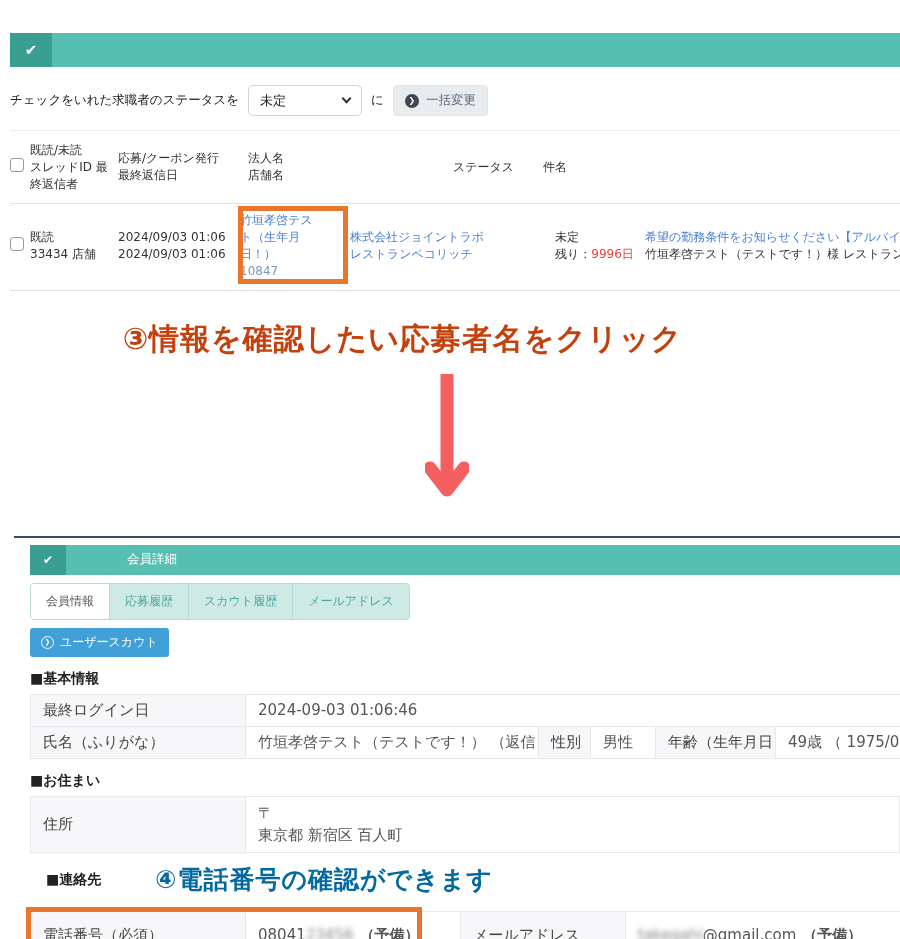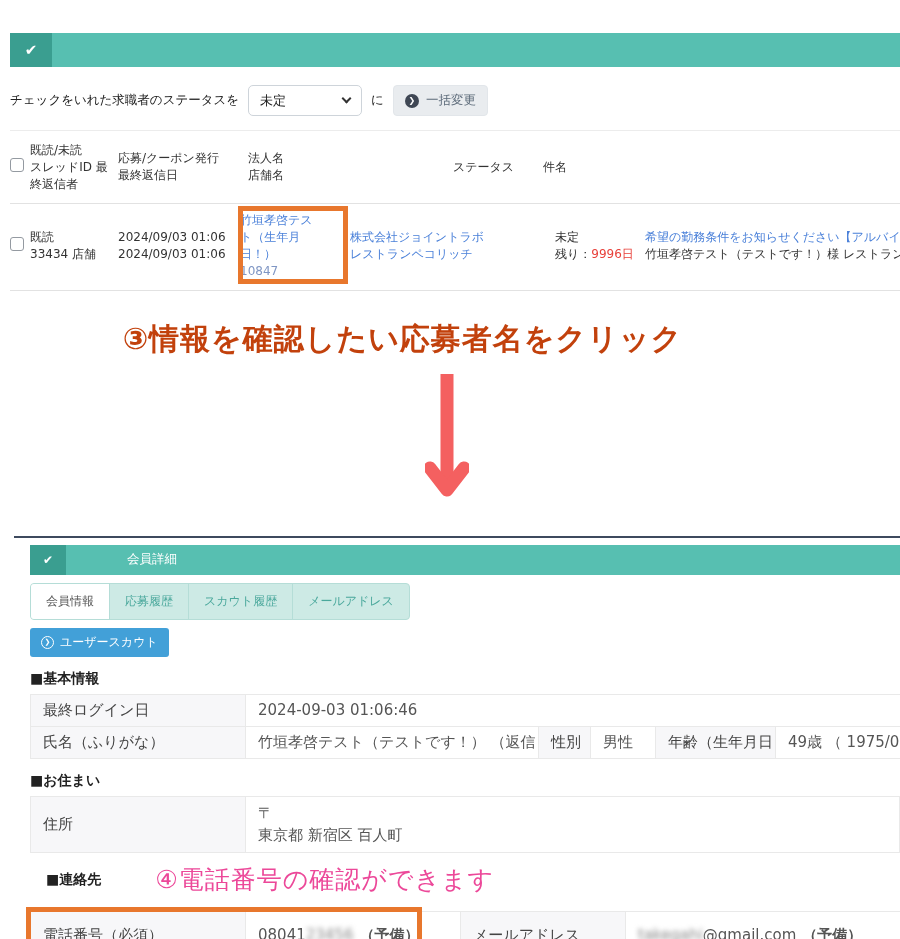--- a/index.html
+++ b/index.html
@@ -73,21 +73,21 @@
   .dt td { border:1px solid #e9e9e9; background:#fff; padding:5px 12px; vertical-align:middle; line-height:1.4;
            overflow:hidden; white-space:nowrap; }
   .dt td.lbl { background:#f7f7f9; color:#444; }
   .dt.basic td { height:28px; }
   .addr td { height:40px; line-height:1.5; }
   .contact tr:first-child td { height:48px; }
   .contact tr:last-child td  { height:42px; line-height:1.6; }
 
   .contact-head { display:flex; align-items:center; gap:38px; margin-top:2px; }
   .contact-head .sec { margin:16px; }
-  .step4 { font-size:25px; font-weight:400; letter-spacing:1px; color:#ec4899; }
+  .step4 { font-size:25px; font-weight:700; letter-spacing:1px; color:#0369a1; }
 
   .contact-wrap { position:relative; margin-top:6px; }
   .obox2 { left:-4px; top:-4px; width:396px; height:56px; }
 
   .blur { filter:blur(2.5px); color:#888; }
   .note { margin-left:6px;font-weight:bold; }
 </style>
 </head>
 <body>
 

